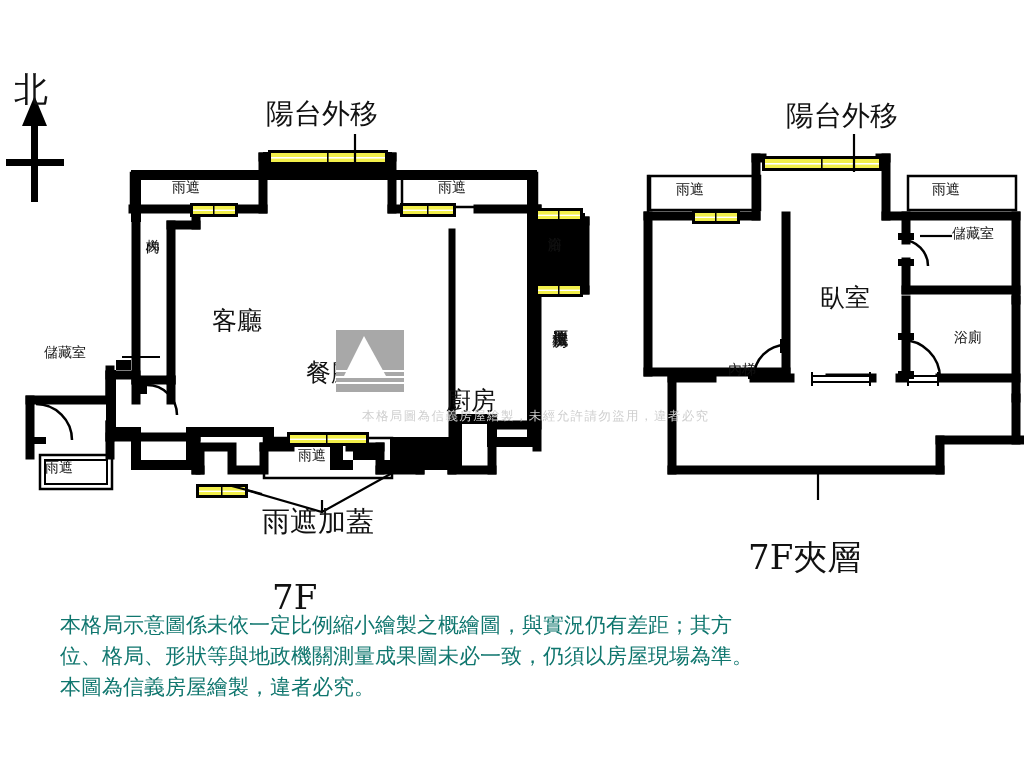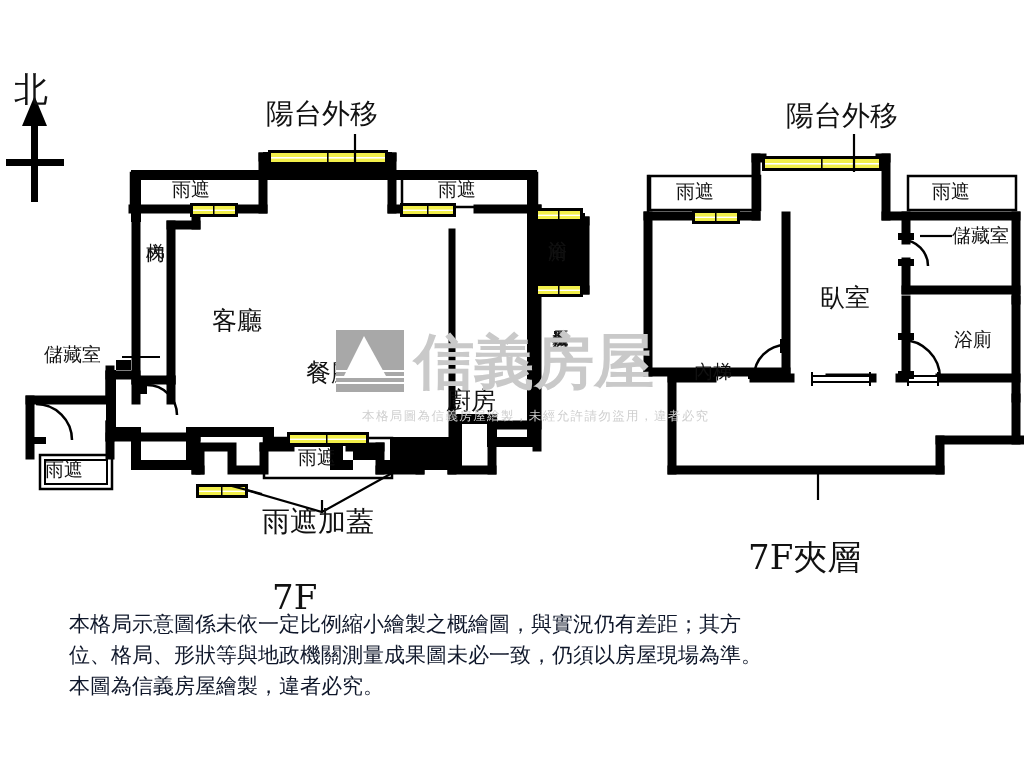--- a/index.html
+++ b/index.html
@@ -15,34 +15,33 @@
 
   .lbl{
     position:absolute;
     font-family:"DejaVu Serif","Liberation Serif",serif;
     color:#111111;
     white-space:pre;
     line-height:1.0;
     letter-spacing:0px;
   }
   .lbl-room{font-size:25px;font-weight:500;}
-  .lbl-room-sm{font-size:19px;}
+  .lbl-room-sm{font-size:14px;}
   .lbl-tiny{font-size:16px;}
   .lbl-big{font-size:28px;}
   .lbl-huge{font-size:34px;}
   .vert{writing-mode:vertical-rl;text-orientation:upright;line-height:1.02;}
 
   #disclaimer{
     position:absolute;
     left:60px;top:610px;width:930px;
-    font-family:Liberation Mono, monospace;
+    font-family:Liberation Serif, serif;
     font-size:21px;
     line-height:1.48;
-    color:#0f172a;
-    margin-left:9px;
+    color:#0f766e;
   }
 
   
   #wm{
     position:absolute;left:336px;top:330px;
     display:flex;align-items:center;
     opacity:1;
     pointer-events:none;
   }
   #wm .wmbox{
@@ -388,31 +387,30 @@
   <div class="lbl lbl-room-sm" style="left:298px;top:448px;">雨遮</div>
   <div class="lbl lbl-big" style="left:262px;top:508px;">雨遮加蓋</div>
   <div class="lbl lbl-huge" style="left:272px;top:580px;">7F</div>
 
   <div class="lbl lbl-big" style="left:786px;top:102px;">陽台外移</div>
   <div class="lbl lbl-room-sm" style="left:676px;top:182px;">雨遮</div>
   <div class="lbl lbl-room-sm" style="left:932px;top:182px;">雨遮</div>
   <div class="lbl lbl-room" style="left:820px;top:272px;margin-top:13px;">臥室</div>
   <div class="lbl lbl-room-sm" style="left:952px;top:226px;width:40px;line-height:1.05;">儲藏室</div>
   <div class="lbl lbl-room-sm" style="left:954px;top:330px;">浴廁</div>
-  <div class="lbl lbl-room-sm" style="left:694px;top:362px;">內梯</div>
+  <div class="lbl lbl-room-sm" style="left:728px;top:362px;">內梯</div>
   <div class="lbl lbl-huge" style="left:748px;top:540px;">7F夾層</div>
 
   <div id="wm">
     <div class="wmbox">
       <div class="mtn"></div>
       <div class="ln" style="top:40px;"></div>
       <div class="ln" style="top:46px;"></div>
       <div class="ln" style="top:52px;"></div>
     </div>
-    <div class="wmtxt">信義房屋</div>
   </div>
   <div id="wmline">本格局圖為信義房屋繪製，未經允許請勿盜用，違者必究</div>
 
   <div id="disclaimer">
     <div>本格局示意圖係未依一定比例縮小繪製之概繪圖，與實況仍有差距；其方</div>
     <div>位、格局、形狀等與地政機關測量成果圖未必一致，仍須以房屋現場為準。</div>
     <div>本圖為信義房屋繪製，違者必究。</div>
   </div>
 
 </div>

